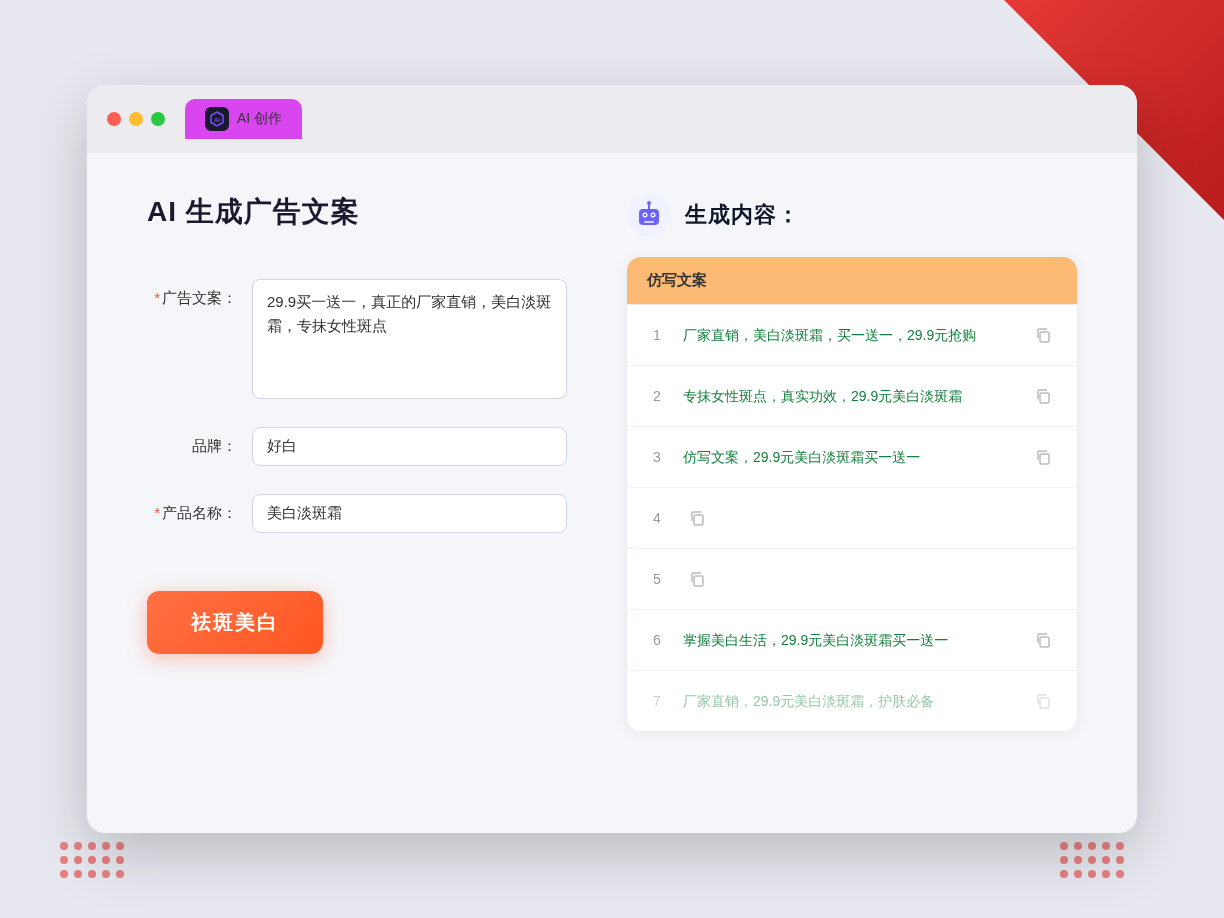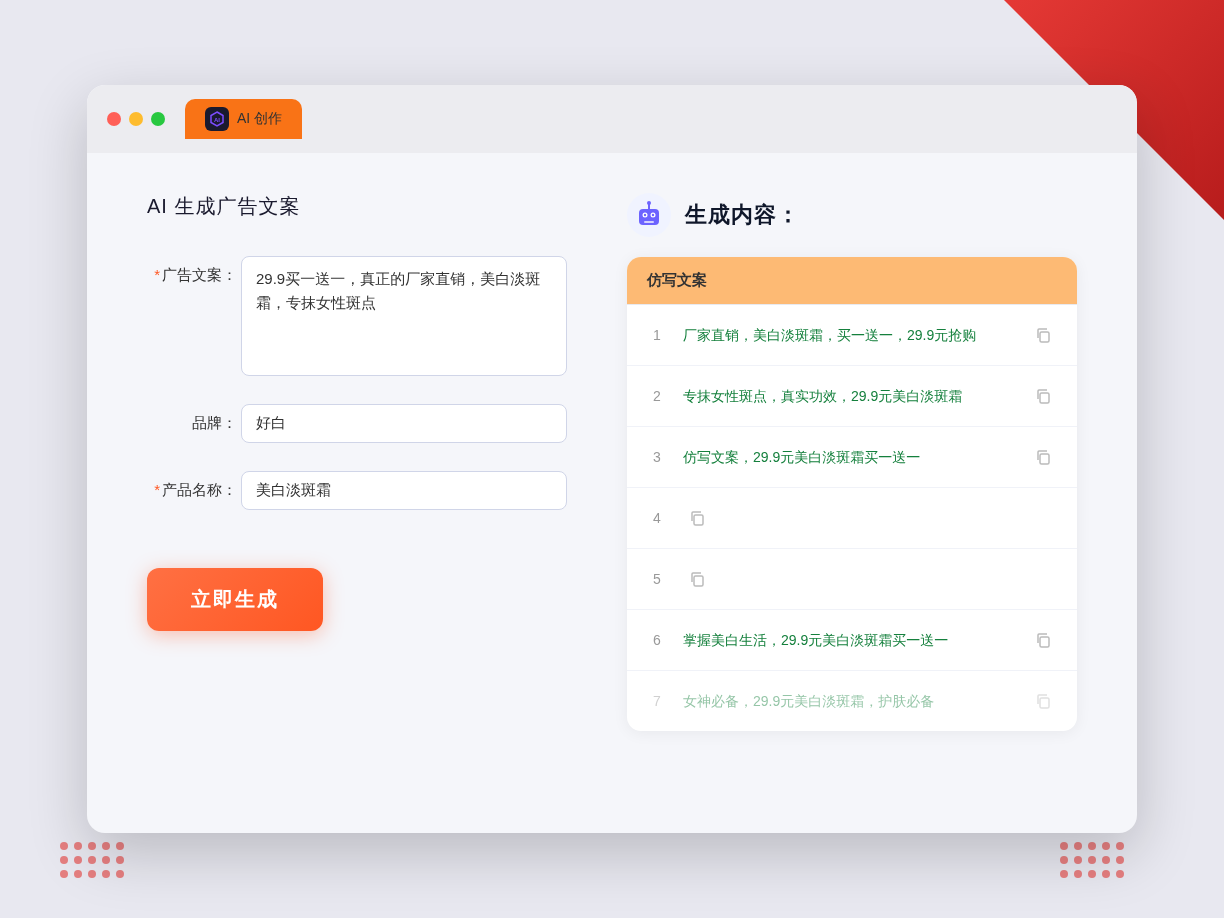--- a/index.html
+++ b/index.html
@@ -91,21 +91,21 @@
       border-radius: 50%;
       border: none;
       cursor: pointer;
     }
 
     .window-btn.close { background: #ff5f57; }
     .window-btn.minimize { background: #febc2e; }
     .window-btn.maximize { background: #28c840; }
 
     .tab {
-      background: #f97316;
+      background: #d946ef;
       border-radius: 10px 10px 0 0;
       padding: 8px 20px;
       display: flex;
       align-items: center;
       gap: 8px;
       font-size: 14px;
       color: #333;
       font-weight: 500;
     }
 
@@ -129,32 +129,32 @@
       gap: 60px;
       min-height: 680px;
     }
 
     
     .left-panel {
       flex: 0 0 420px;
     }
 
     .page-title {
-      font-size: 20px;
-      font-weight: 400;
+      font-size: 28px;
+      font-weight: 700;
       color: #1a1a2e;
-      margin-bottom: 36px;
+      margin-bottom: 48px;
       letter-spacing: 1px;
     }
 
     .form-row {
       display: flex;
       align-items: flex-start;
       margin-bottom: 28px;
-      gap: 4px;
+      gap: 15px;
     }
 
     .form-label {
       font-size: 15px;
       color: #333;
       white-space: nowrap;
       padding-top: 10px;
       min-width: 90px;
       text-align: right;
     }
@@ -366,21 +366,21 @@
 
       
       <div class="form-row">
         <label class="form-label">
           <span class="required">*</span><span>产品名称：</span>
         </label>
         <input type="text" class="form-input" value="美白淡斑霜" style="">
       </div>
 
       
-      <button class="generate-btn">立即生成</button>
+      <button class="generate-btn">祛斑美白</button>
     </div>
 
     <div class="right-panel">
       <div class="result-header">
 
         <svg class="robot-icon" viewBox="0 0 44 44" fill="none" xmlns="http://www.w3.org/2000/svg">
           <circle cx="22" cy="22" r="22" fill="#f0f3ff"></circle>
 
           <rect x="12" y="16" width="20" height="16" rx="4" fill="#6c63ff"></rect>
 
@@ -453,21 +453,21 @@
               <span class="result-text">掌握美白生活，29.9元美白淡斑霜买一送一</span>
               <span class="copy-icon">
                 <svg viewBox="0 0 16 16" fill="none" stroke="currentColor" stroke-width="1.5">
       <rect x="5" y="5" width="9" height="10" rx="1.5"></rect>
       <path d="M3 11V3a1 1 0 011-1h8"></path>
     </svg>
               </span>
             </div>
             <div class="result-item">
               <span class="result-num">7</span>
-              <span class="result-text">女神必备，29.9元美白淡斑霜，护肤必备</span>
+              <span class="result-text">厂家直销，29.9元美白淡斑霜，护肤必备</span>
               <span class="copy-icon">
                 <svg viewBox="0 0 16 16" fill="none" stroke="currentColor" stroke-width="1.5">
       <rect x="5" y="5" width="9" height="10" rx="1.5"></rect>
       <path d="M3 11V3a1 1 0 011-1h8"></path>
     </svg>
               </span>
             </div>
           </div>
       </div>
     </div>

